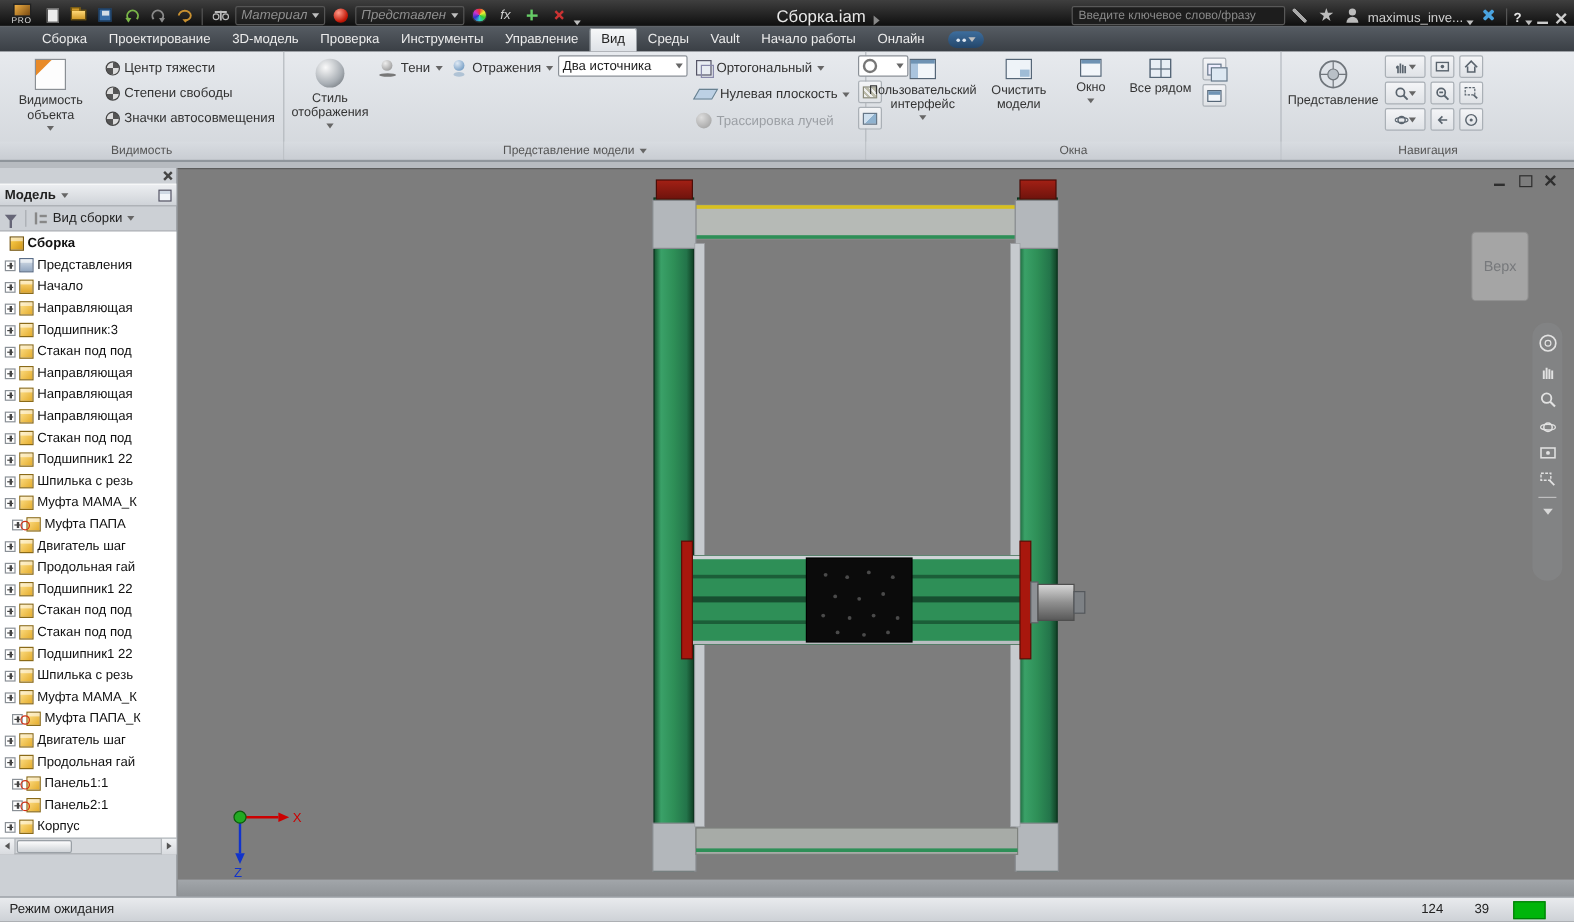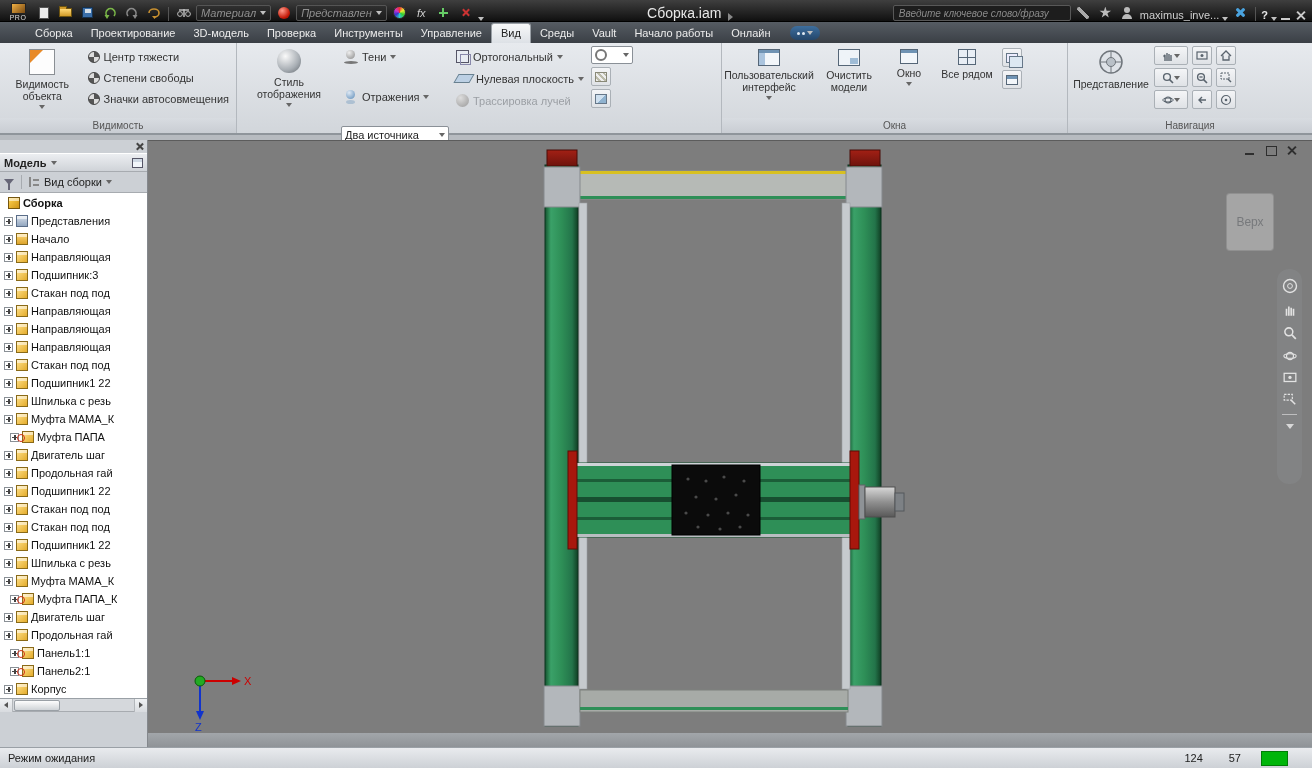--- a/index.html
+++ b/index.html
@@ -26,21 +26,21 @@
   .caret.lt{border-top-color:#bfbfbf}
   .sphere-red{width:12px;height:12px;border-radius:50%;background:radial-gradient(circle at 35% 30%,#ff9a8a,#c21807 65%,#6e0d02)}
   .cwheel{width:13px;height:13px;border-radius:50%;background:conic-gradient(#e33,#ee3,#3c3,#3cc,#33c,#c3c,#e33);border:1px solid #333}
   .fx{font-style:italic;font-size:11px;color:#cfcfcf}
   .mini-plus{width:9px;height:9px;background:linear-gradient(#6c6,#6c6) center/9px 2px no-repeat,linear-gradient(#6c6,#6c6) center/2px 9px no-repeat}
   .mini-x{position:relative;width:9px;height:9px}
   .mini-x::before,.mini-x::after{content:"";position:absolute;left:4px;top:0;width:2px;height:9px;background:#c33}
   .mini-x::before{transform:rotate(45deg)}.mini-x::after{transform:rotate(-45deg)}
   .doc-title{color:#e8e8e8;font-size:14px;white-space:nowrap;padding:0 4px}
   .title-arrow{width:0;height:0;border-top:4px solid transparent;border-bottom:4px solid transparent;border-left:5px solid #888}
-  .search{width:178px;height:16px;background:#1d1d1d;border:1px solid #585858;border-radius:2px;color:#9a9a9a;font-style:italic;font-size:10px;padding:0 5px}
+  .search{width:178px;height:16px;background:#1d1d1d;border:1px solid #585858;border-radius:2px;color:#9a9a9a;font-size:10px;padding:0 5px}
   .search::placeholder{color:#8a8a8a}
   .ic-wrench{width:12px;height:12px;background:linear-gradient(45deg,transparent 40%,#aaa 40%,#aaa 60%,transparent 60%);border-radius:2px}
   .ic-star{width:12px;height:12px;background:#bbb;clip-path:polygon(50% 0,61% 35%,98% 35%,68% 57%,79% 91%,50% 70%,21% 91%,32% 57%,2% 35%,39% 35%)}
   .ic-person{position:relative;width:12px;height:12px}
   .ic-person::before{content:"";position:absolute;left:3px;top:0;width:6px;height:6px;border-radius:50%;background:#bbb}
   .ic-person::after{content:"";position:absolute;left:1px;bottom:0;width:10px;height:5px;border-radius:5px 5px 0 0;background:#bbb}
   .user{color:#cfcfcf;white-space:nowrap}
   .ic-xblue{position:relative;width:11px;height:11px}
   .ic-xblue::before,.ic-xblue::after{content:"";position:absolute;left:4px;top:0;width:3px;height:11px;background:#4aa3df;border-radius:1px}
   .ic-xblue::before{transform:rotate(45deg)}.ic-xblue::after{transform:rotate(-45deg)}
@@ -317,21 +317,21 @@
       </div>
   </div>
 
   <div class="panel" style="width:485px">
     <div class="pbody">
       <div class="bigbtn" style="width:96px">
         <div class="ic-sphere"></div>
         <span>Стиль отображения</span>
         <span class="caret"></span>
       </div>
-      <div style="display:flex;flex-direction:column;gap:19px">
+      <div style="display:flex;flex-direction:row;gap:1px">
         <div class="rrow">
           <div class="ic-shadow"></div>
           <span>Тени</span>
           <span class="caret"></span>
         </div>
         <div class="rrow">
           <div class="ic-reflect"></div>
           <span>Отражения</span>
           <span class="caret"></span>
         </div>
@@ -827,16 +827,16 @@
   <div class="vbottom"></div>
 </div>
 
 <div class="statusbar">
   <span>Режим ожидания</span>
   <span class="sp"></span>
   <div class="counters">
 
       <span class="counter">124</span>
 
-      <span class="counter">57</span>
+      <span class="counter">39</span>
     </div>
   <div class="status-green"></div>
 </div>
 
 </body></html>

